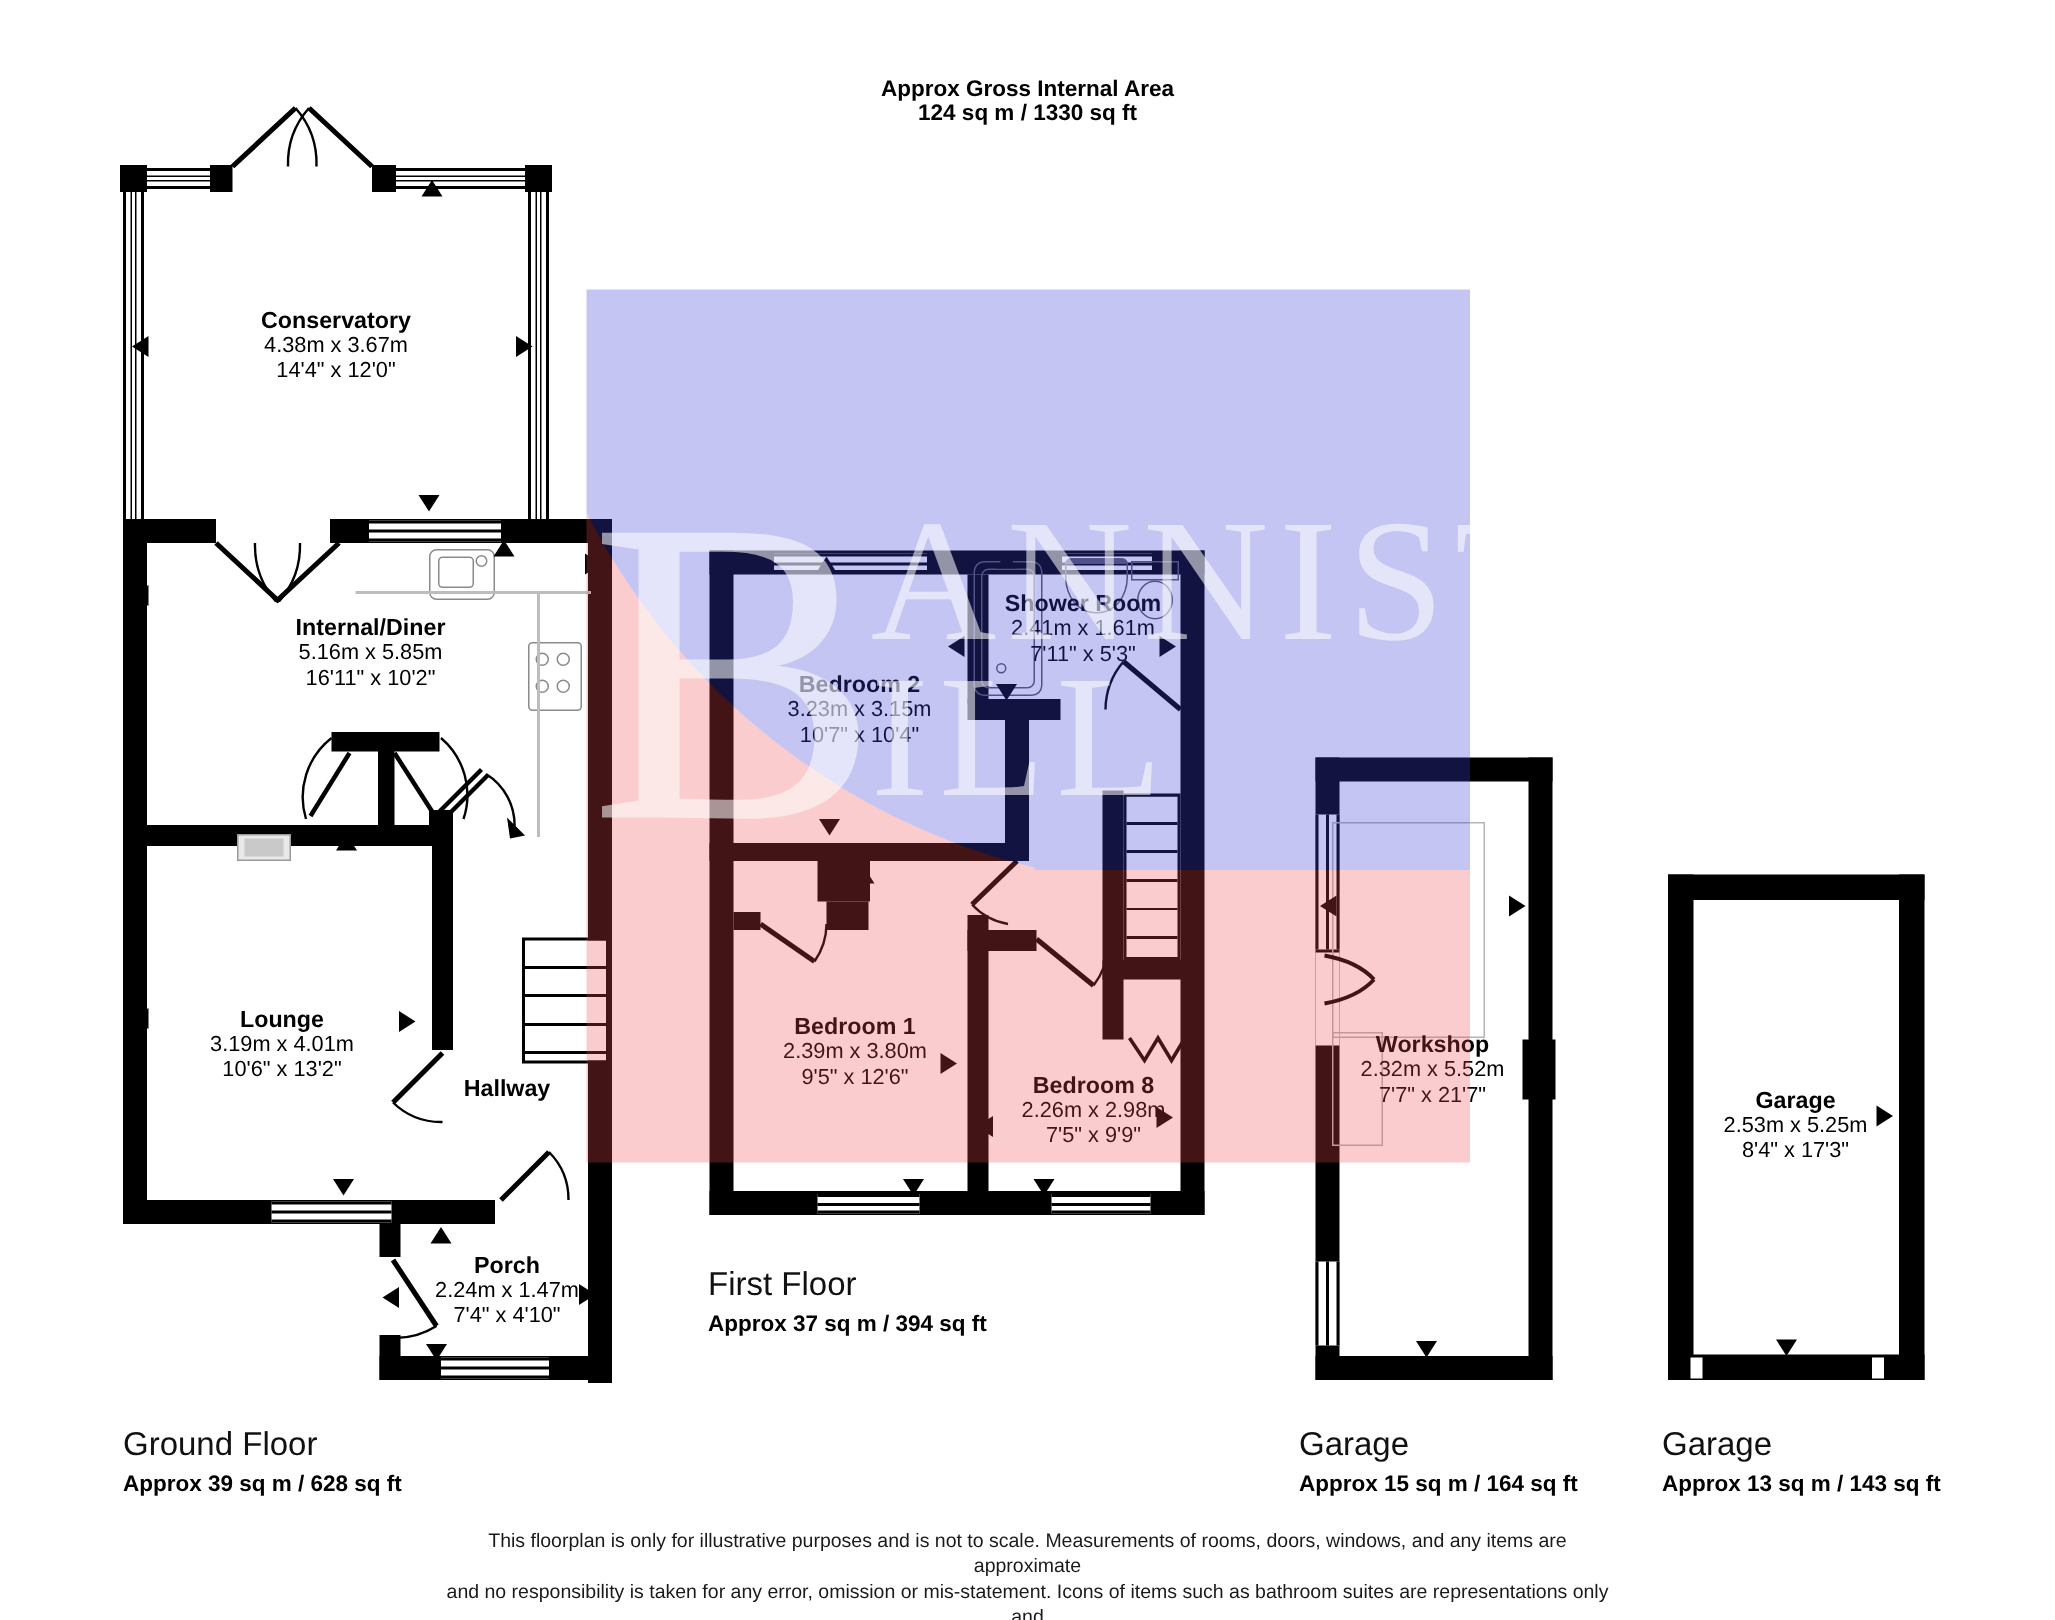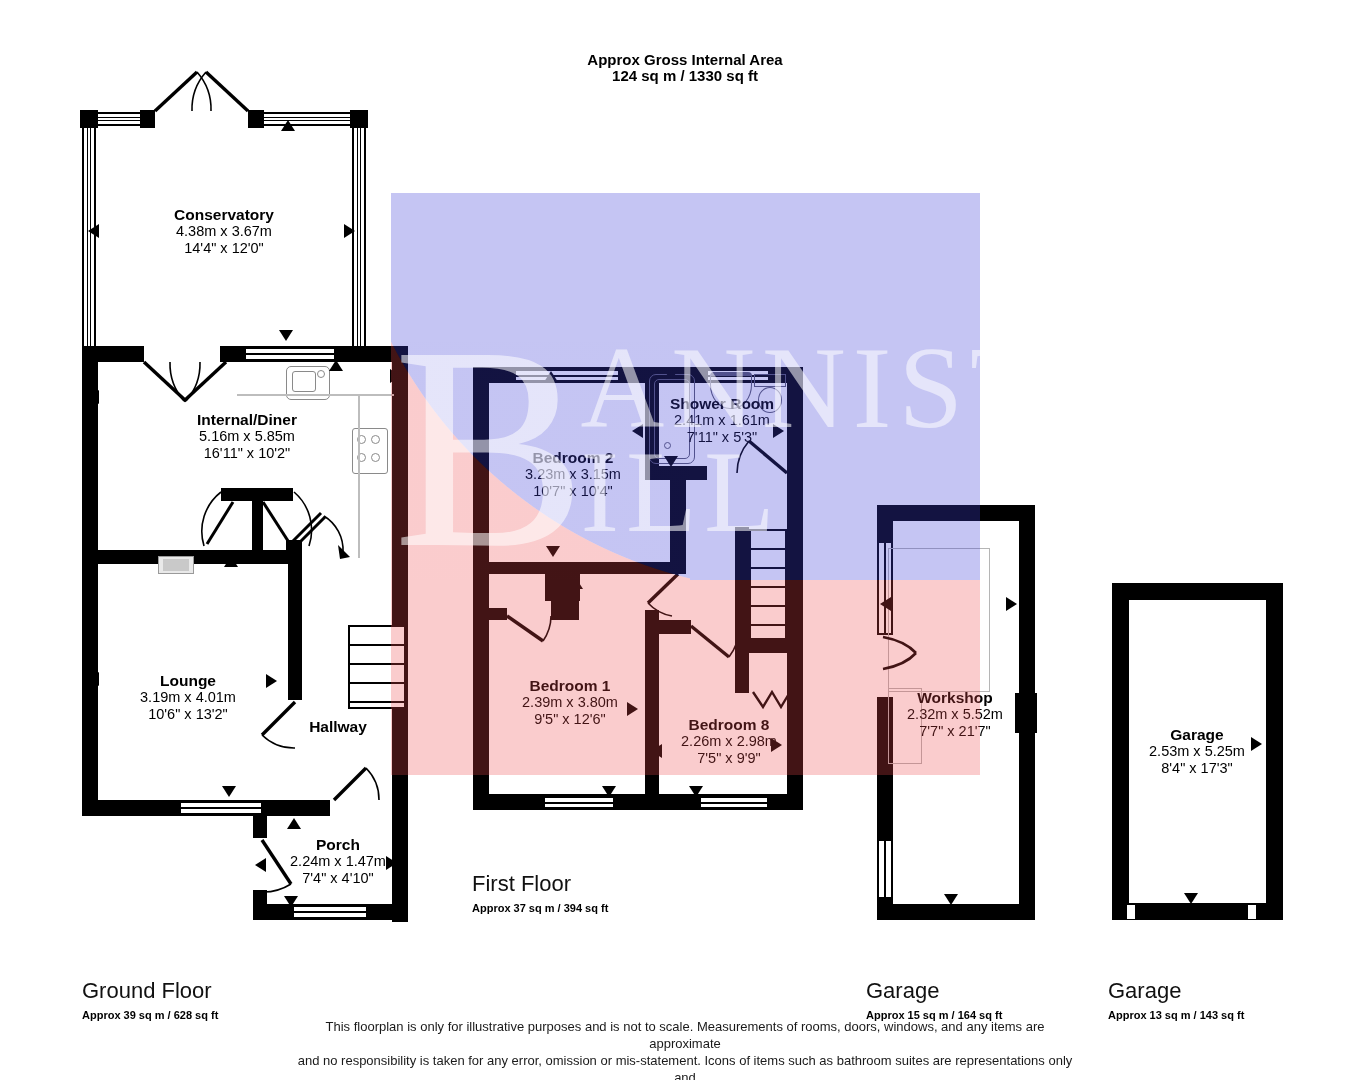--- a/index.html
+++ b/index.html
@@ -23,23 +23,23 @@
   .stairs{position:absolute;background:repeating-linear-gradient(to bottom,#fff 0 17px,#000 17px 19px);border:2px solid #000;box-sizing:border-box;}
   .thinbox{position:absolute;border:1px solid #b5b5b5;box-sizing:border-box;}
   .tri{position:absolute;width:0;height:0;}
   .tri.up{border-left:7px solid transparent;border-right:7px solid transparent;border-bottom:11px solid #000;}
   .tri.down{border-left:7px solid transparent;border-right:7px solid transparent;border-top:11px solid #000;}
   .tri.left{border-top:7px solid transparent;border-bottom:7px solid transparent;border-right:11px solid #000;}
   .tri.right{border-top:7px solid transparent;border-bottom:7px solid transparent;border-left:11px solid #000;}
   .room-label{position:absolute;transform:translate(-50%,-50%);text-align:center;
               font-size:14.5px;line-height:17px;white-space:nowrap;z-index:3;}
   .room-label .rname{font-weight:bold;font-size:15.5px;}
-  .floor-label{position:absolute;z-index:3;margin-top:28px;}
+  .floor-label{position:absolute;z-index:3;}
   .floor-label .fname{font-size:22px;color:#111;}
-  .floor-label .farea{font-size:11px;font-weight:bold;margin-top:5px;}
+  .floor-label .farea{font-size:15px;font-weight:bold;margin-top:5px;}
   .title{position:absolute;left:0;right:0;text-align:center;font-weight:bold;font-size:15px;line-height:16px;z-index:3;}
   .footer{position:absolute;left:50%;transform:translateX(-50%);width:780px;text-align:center;
           font-size:13px;line-height:17px;color:#1a1a1a;z-index:3;}
   .ov{position:absolute;z-index:5;pointer-events:none;}
   .wm-text{position:absolute;left:393px;top:336px;z-index:6;pointer-events:none;display:flex;
            font-family:"Liberation Serif",serif;color:rgba(255,255,255,0.55);}
   .wm-b{font-size:290px;line-height:224px;}
   .wm-lines{display:flex;flex-direction:column;margin-left:-6px;}
   .wm-lines span{font-size:116px;line-height:104px;letter-spacing:7px;}
   svg.doors{position:absolute;left:0;top:0;z-index:2;}

